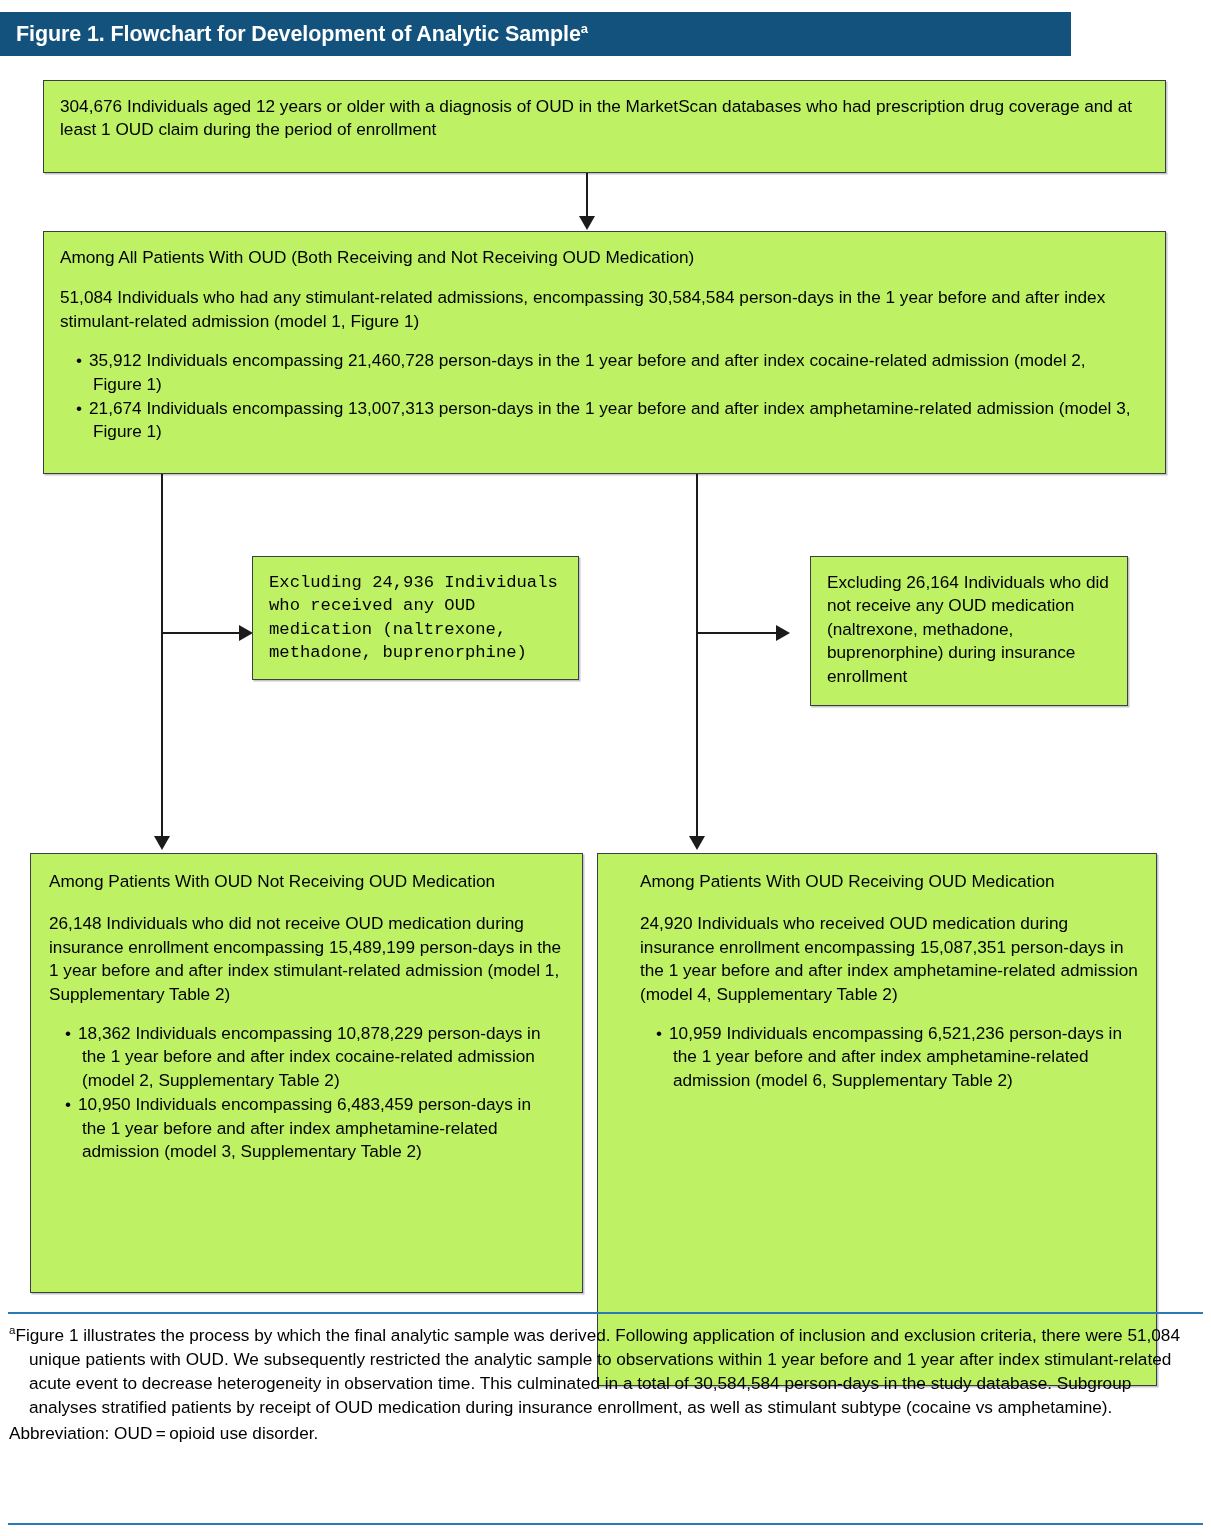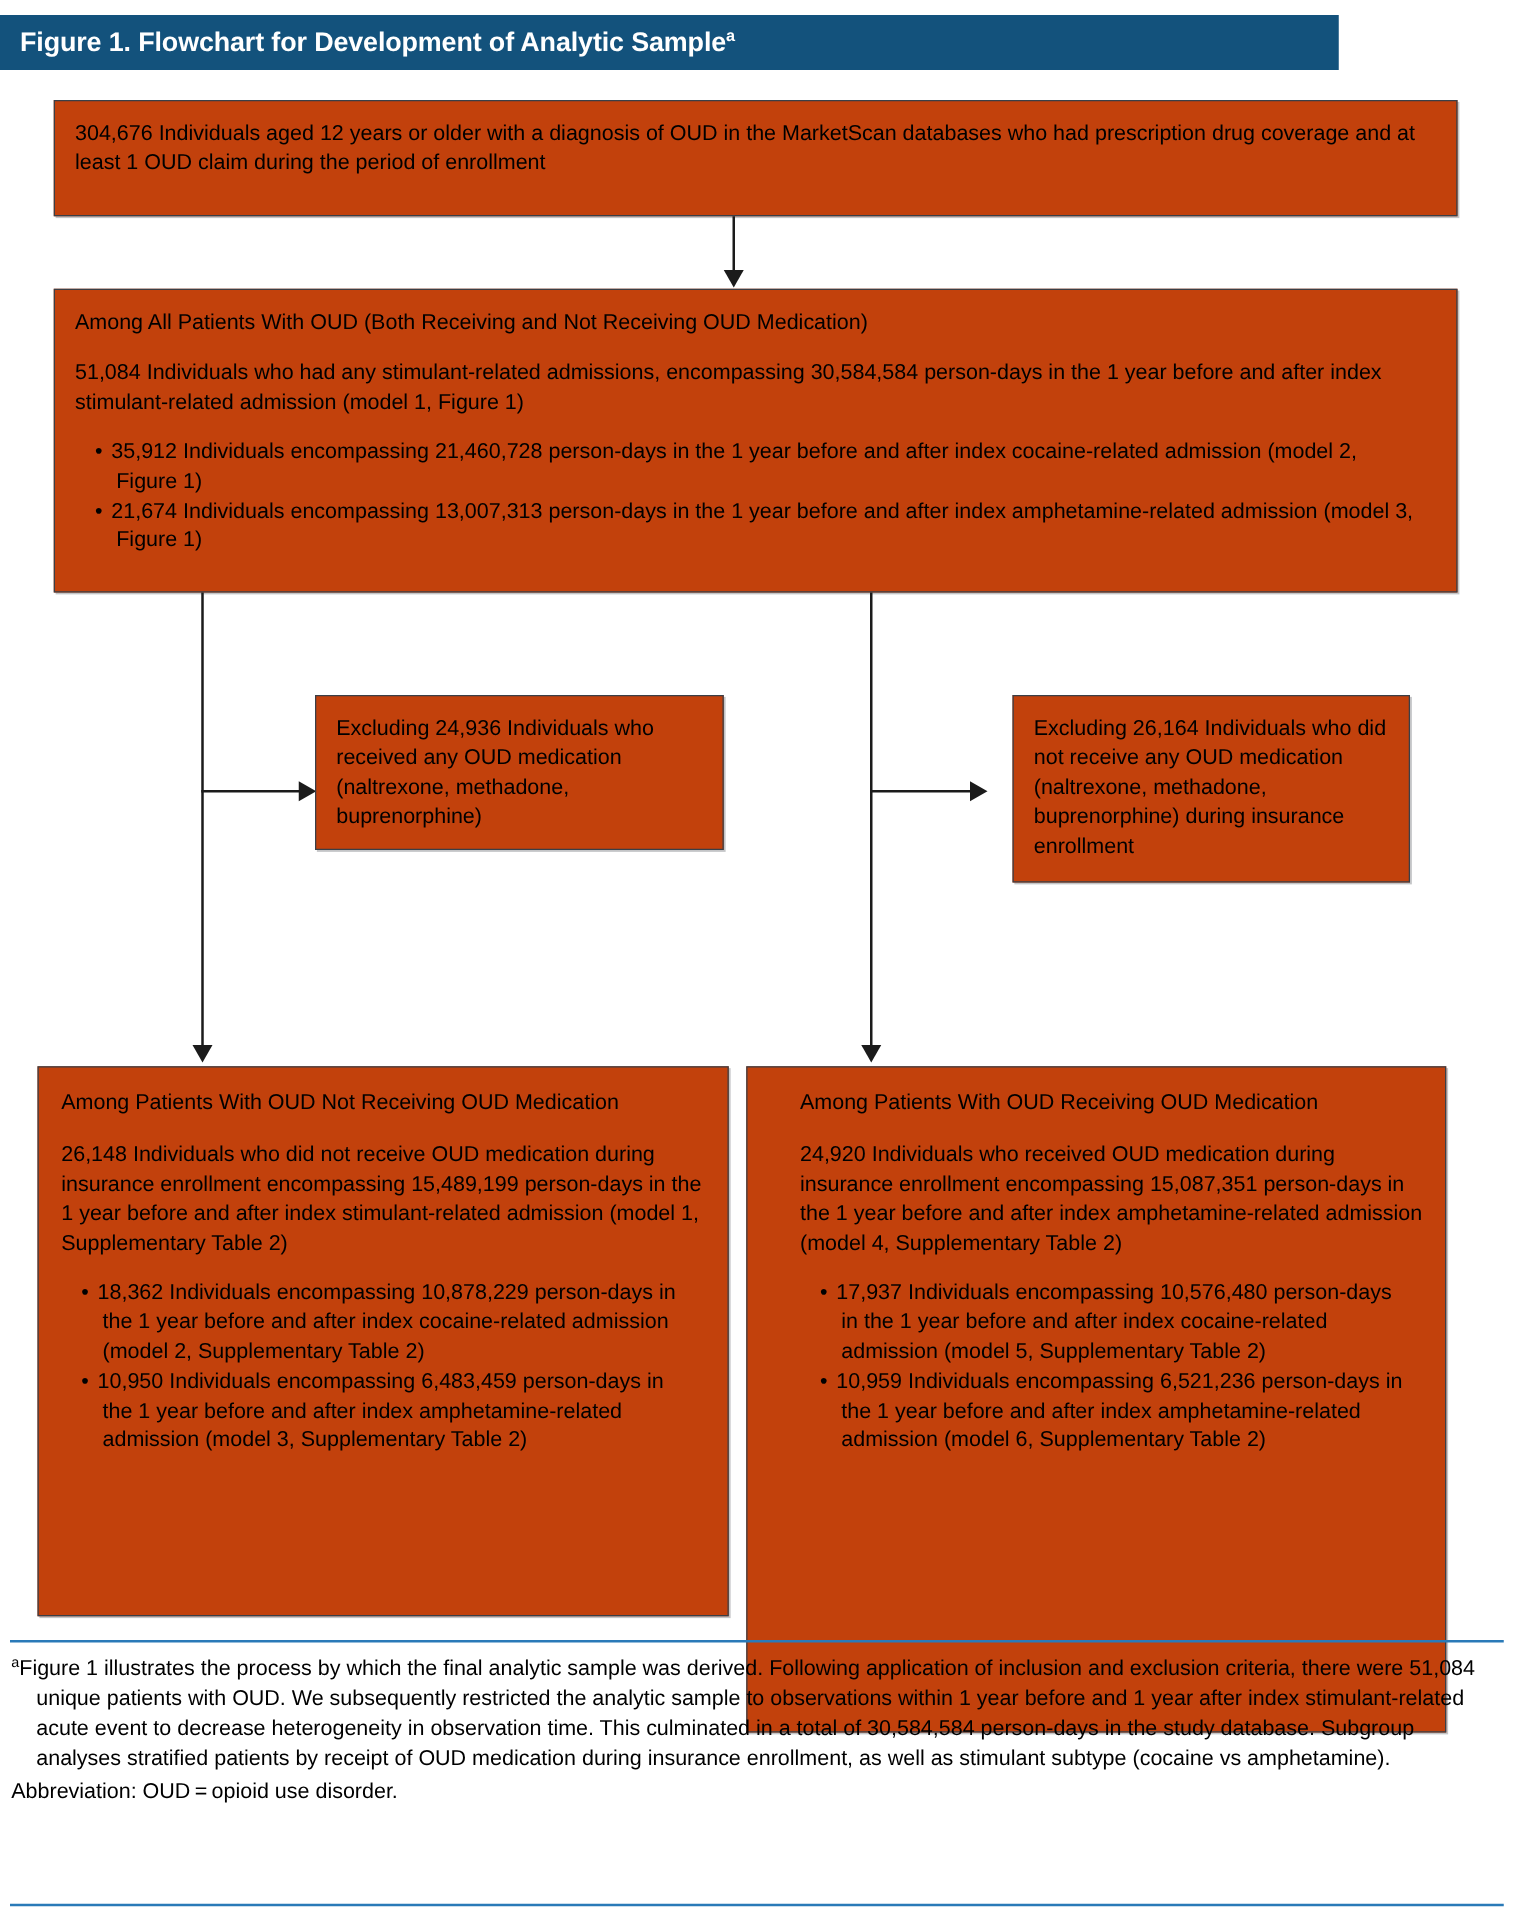--- a/index.html
+++ b/index.html
@@ -17,39 +17,39 @@
   }
   .titlebar .ttl{
     color:#ffffff;font-size:21.5px;font-weight:bold;padding-left:16px;
     letter-spacing:-0.1px;white-space:nowrap;
   }
   .titlebar .ttl sup{font-size:13px;vertical-align:super;font-weight:bold;}
 
   
   .fbox{
     position:absolute;
-    background:#c2410c;
+    background:#bef264;
     border:1.5px solid #3a3f47;
     box-sizing:border-box;
     box-shadow:1.5px 1.5px 0 rgba(60,62,70,.30);
   }
   .fbox .inner{padding:14px 16px 12px 16px;}
   .fbox p{margin:0;font-size:17.2px;line-height:1.36;}
   .fbox p.hdr{font-weight:normal;margin-bottom:17px;}
   .fbox ul{margin:16px;padding:0;list-style:none;}
   .fbox ul li{
     font-size:17.2px;line-height:1.36;
     padding-left:17px;text-indent:-17px;margin-top:1px;
   }
   .fbox ul li:before{content:"\2022";padding-right:7px;}
 
   
   #box-top        {left:43px;  top:80px;   width:1123px; height:93px;}
   #box-all        {left:43px;  top:231px;  width:1123px; height:243px;}
-  #box-excl-left  {left:252px; top:556px;  width:327px;  height:124px;}
+  #box-excl-left  {left:252px; top:556px;  width:327px;  height:124px;font-family:Liberation Mono, monospace;}
   #box-excl-right {left:790px; top:556px;  width:318px;  height:150px;margin-left:20px;}
   #box-not-rx     {left:30px;  top:853px;  width:553px;  height:440px;}
   #box-rx         {left:597px; top:853px;  width:560px;  height:533px;padding-left:24px;}
 
   #box-not-rx .inner,#box-rx .inner{padding:16px 18px 12px 18px;}
   #box-not-rx p.hdr,#box-rx p.hdr{margin-bottom:19px;}
 
   
   .vline{position:absolute;width:2px;background:#1b1b1b;}
   .hline{position:absolute;height:2px;background:#1b1b1b;}
@@ -135,21 +135,20 @@
       <li>10,950 Individuals encompassing 6,483,459 person-days in the 1 year before and after index amphetamine-related admission (model 3, Supplementary Table 2)</li>
     </ul>
   </div>
 </div>
 
 <div class="fbox" id="box-rx">
   <div class="inner">
     <p class="hdr">Among Patients With OUD Receiving OUD Medication</p>
     <p>24,920 Individuals who received OUD medication during insurance enrollment encompassing 15,087,351 person-days in the 1 year before and after index amphetamine-related admission (model 4, Supplementary Table 2)</p>
     <ul>
-      <li>17,937 Individuals encompassing 10,576,480 person-days in the 1 year before and after index cocaine-related admission (model 5, Supplementary Table 2)</li>
       <li>10,959 Individuals encompassing 6,521,236 person-days in the 1 year before and after index amphetamine-related admission (model 6, Supplementary Table 2)</li>
     </ul>
   </div>
 </div>
 
 <div class="rule" id="rule-top"></div>
 <div class="footnote">
   <p class="note"><sup>a</sup><span>Figure 1 illustrates the process by which the final analytic sample was derived. Following application of inclusion and exclusion criteria, there were 51,084 unique patients with OUD. We subsequently restricted the analytic sample to observations within 1 year before and 1 year after index stimulant-related acute event to decrease heterogeneity in observation time. This culminated in a total of 30,584,584 person-days in the study database. Subgroup analyses stratified patients by receipt of OUD medication during insurance enrollment, as well as stimulant subtype (cocaine vs amphetamine).</span></p>
   <p class="abbr">Abbreviation: OUD = opioid use disorder.</p>
 </div>

